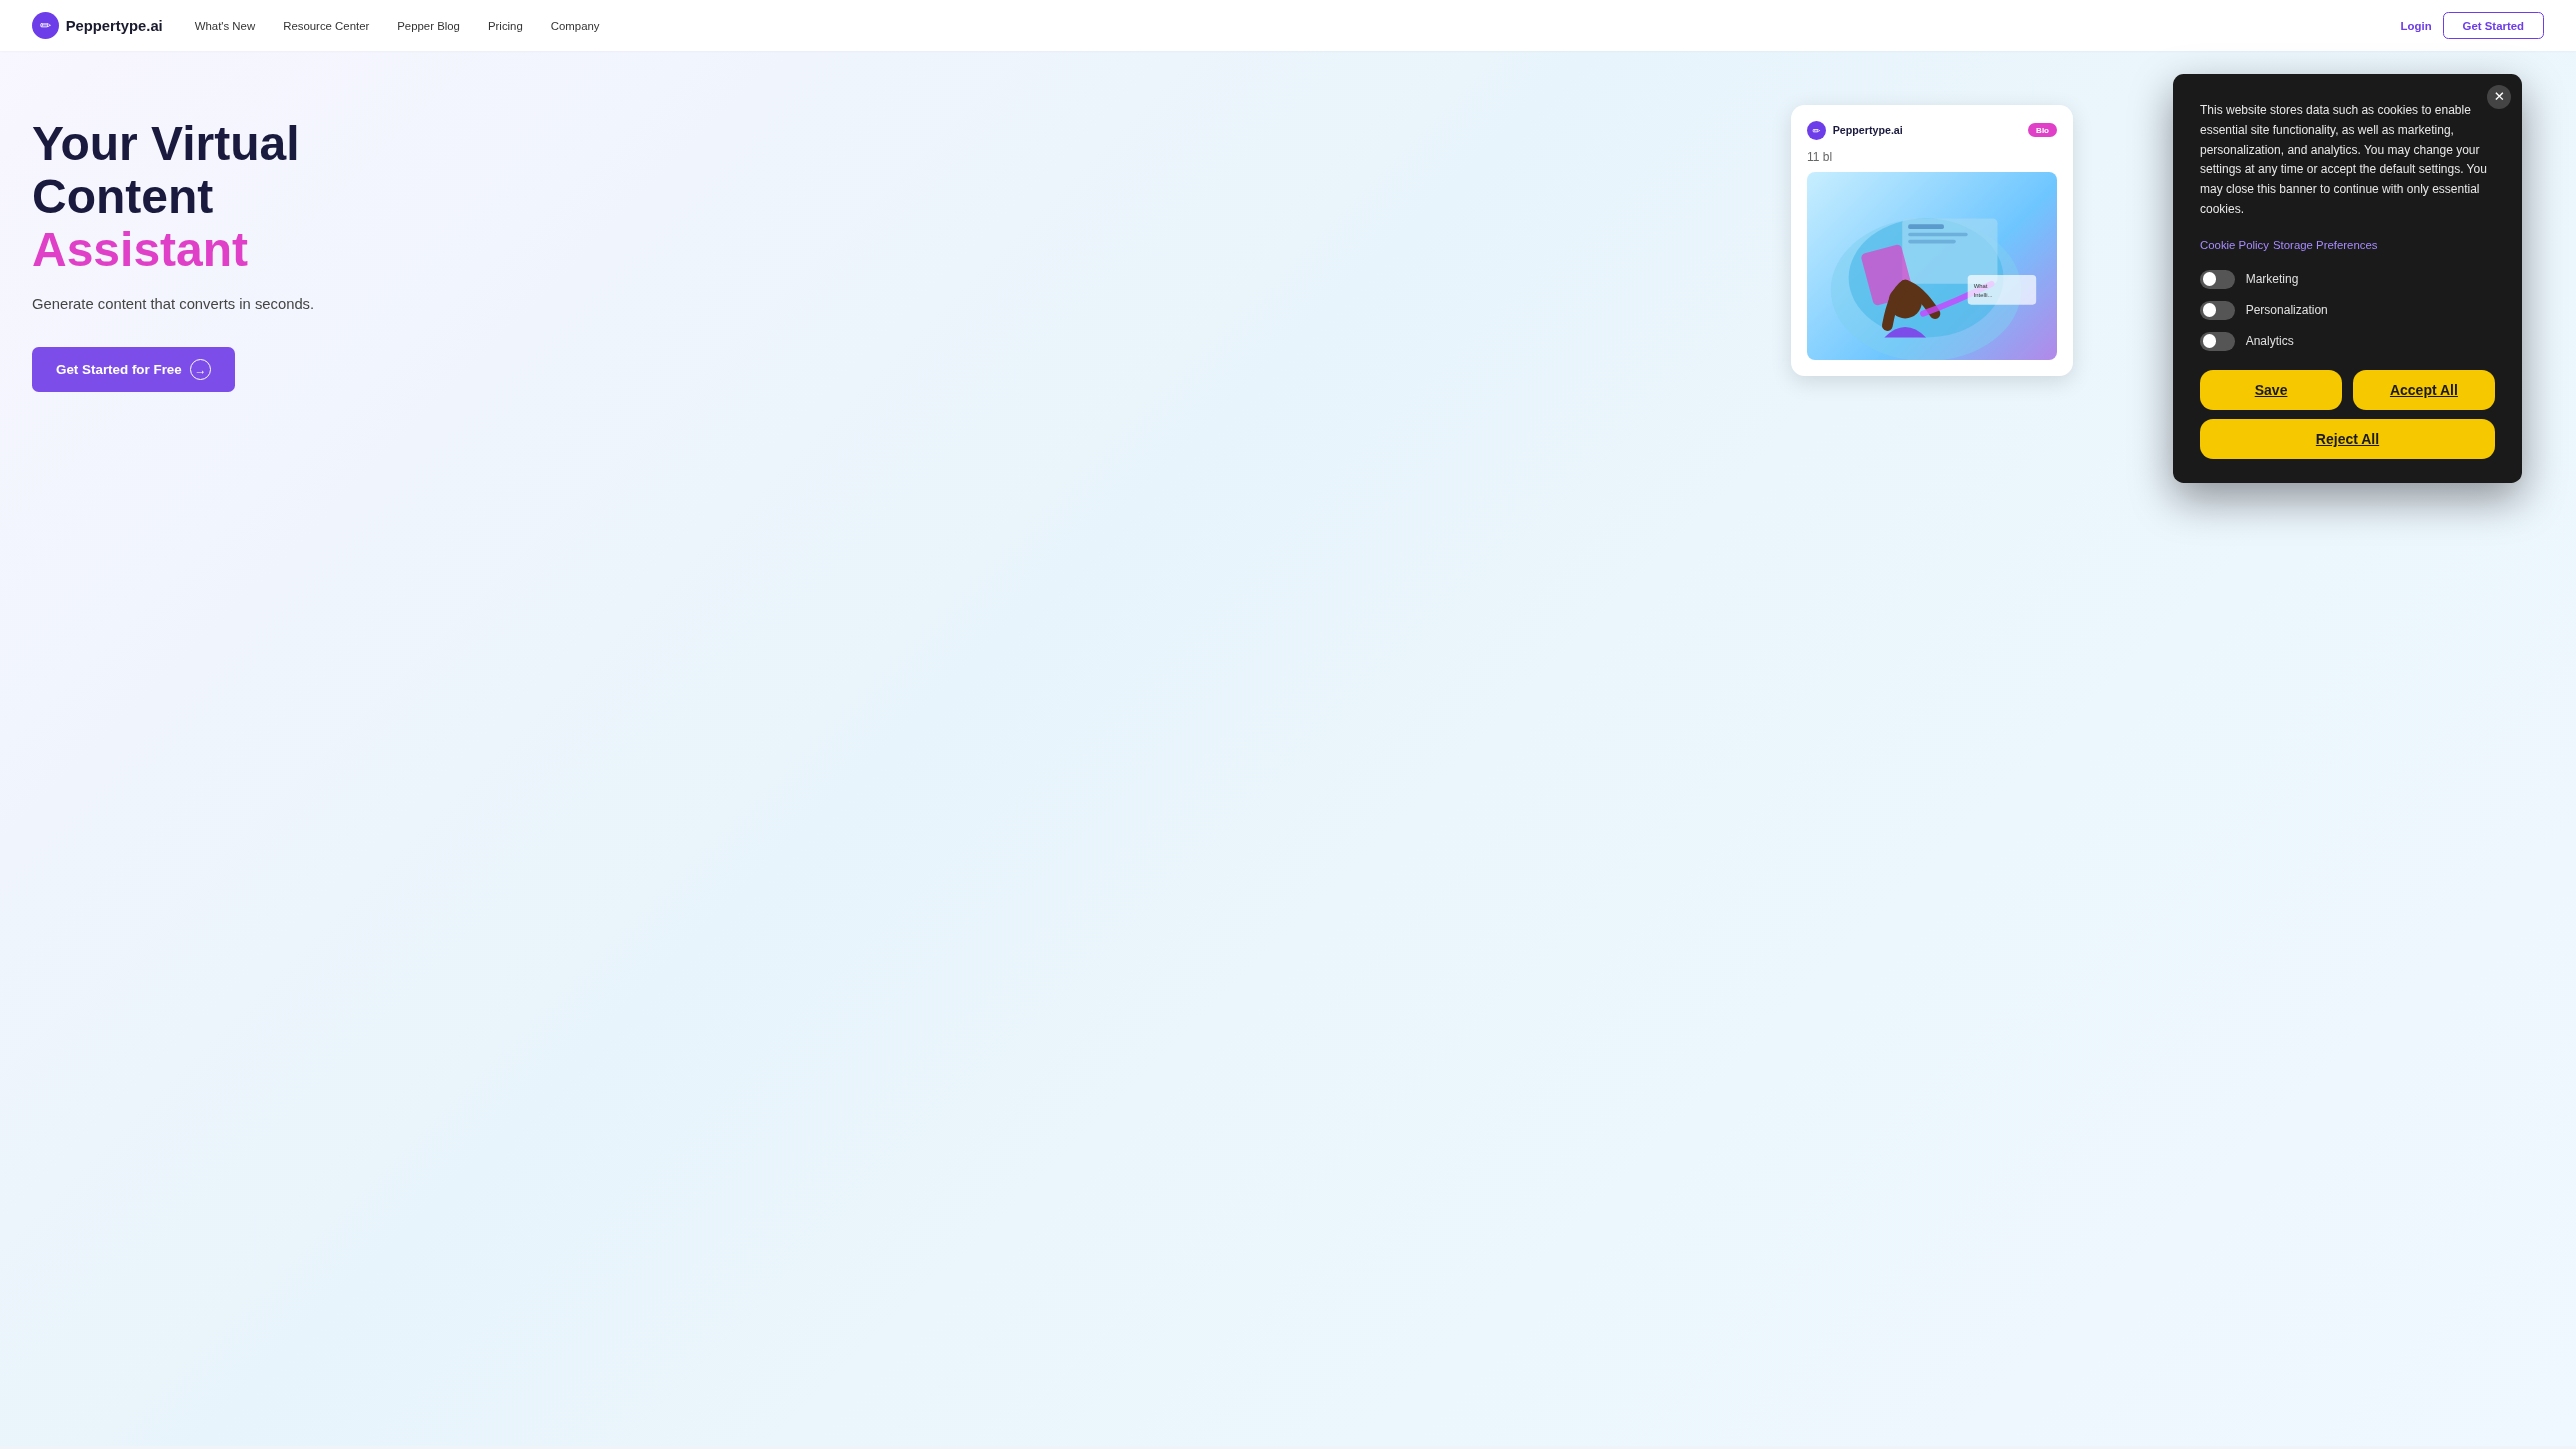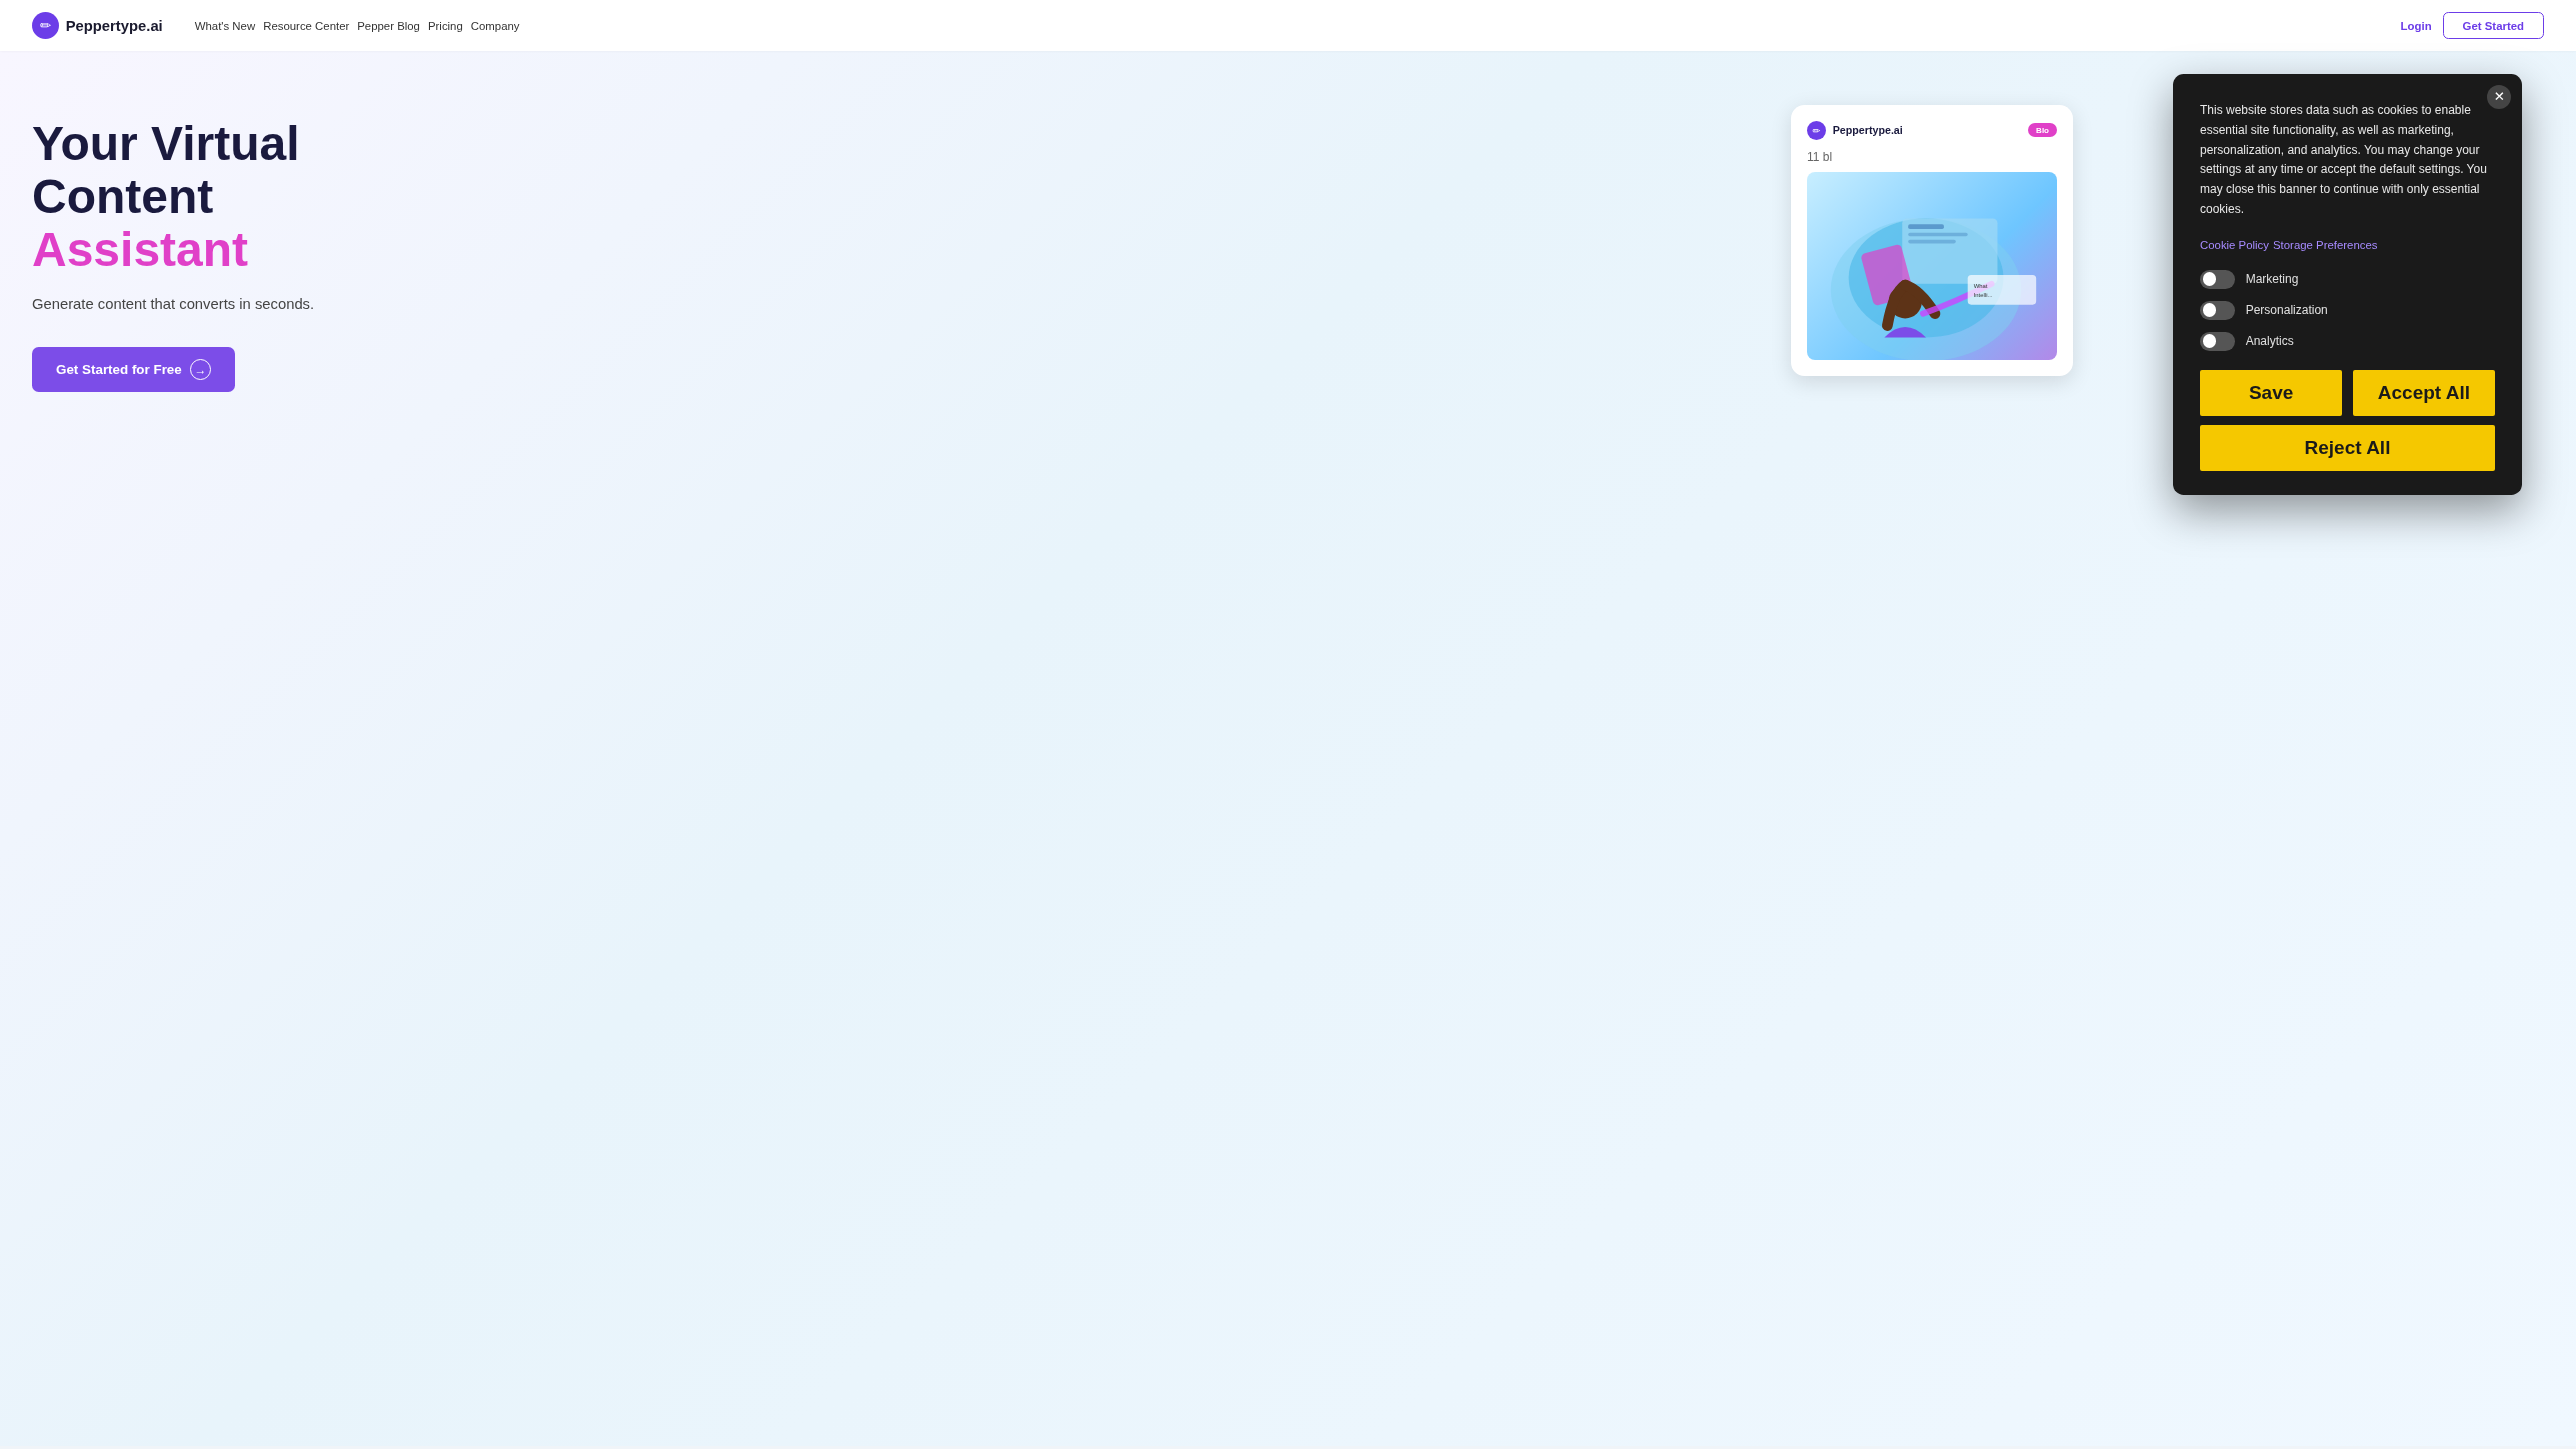--- a/index.html
+++ b/index.html
@@ -37,21 +37,21 @@
       color: #fff;
       font-size: 13.4px;
     }
     .logo-text {
       font-size: 14.8px;
       font-weight: 700;
       color: #1a1a2e;
     }
     .nav-links {
       display: flex;
-      gap: 8px;
+      gap: 28px;
       flex: 1;
     }
     .nav-link {
       font-size: 11.4px;
       color: #333;
       text-decoration: none;
       font-weight: 500;
     }
     .nav-actions {
       display: flex;
@@ -277,26 +277,27 @@
       gap: 10.7px;
       margin-bottom: 9.4px;
     }
     .cookie-buttons-row2 {
       display: flex;
     }
     .cookie-btn {
       flex: 1;
       padding: 12px;
       border: none;
-      border-radius: 2px;
-      font-size: 19px;
+      border-radius: 13px;
+      font-size: 14px;
       font-weight: 700;
       cursor: pointer;
       background: #f5c800;
       color: #1a1a1a;
+      text-decoration: underline;
     }
     .cookie-btn.full { flex: 1; }
   </style>
 </head>
 <body>
 
 <nav>
   <div class="logo-area">
     <div class="logo-icon">
       <span>✏</span>

